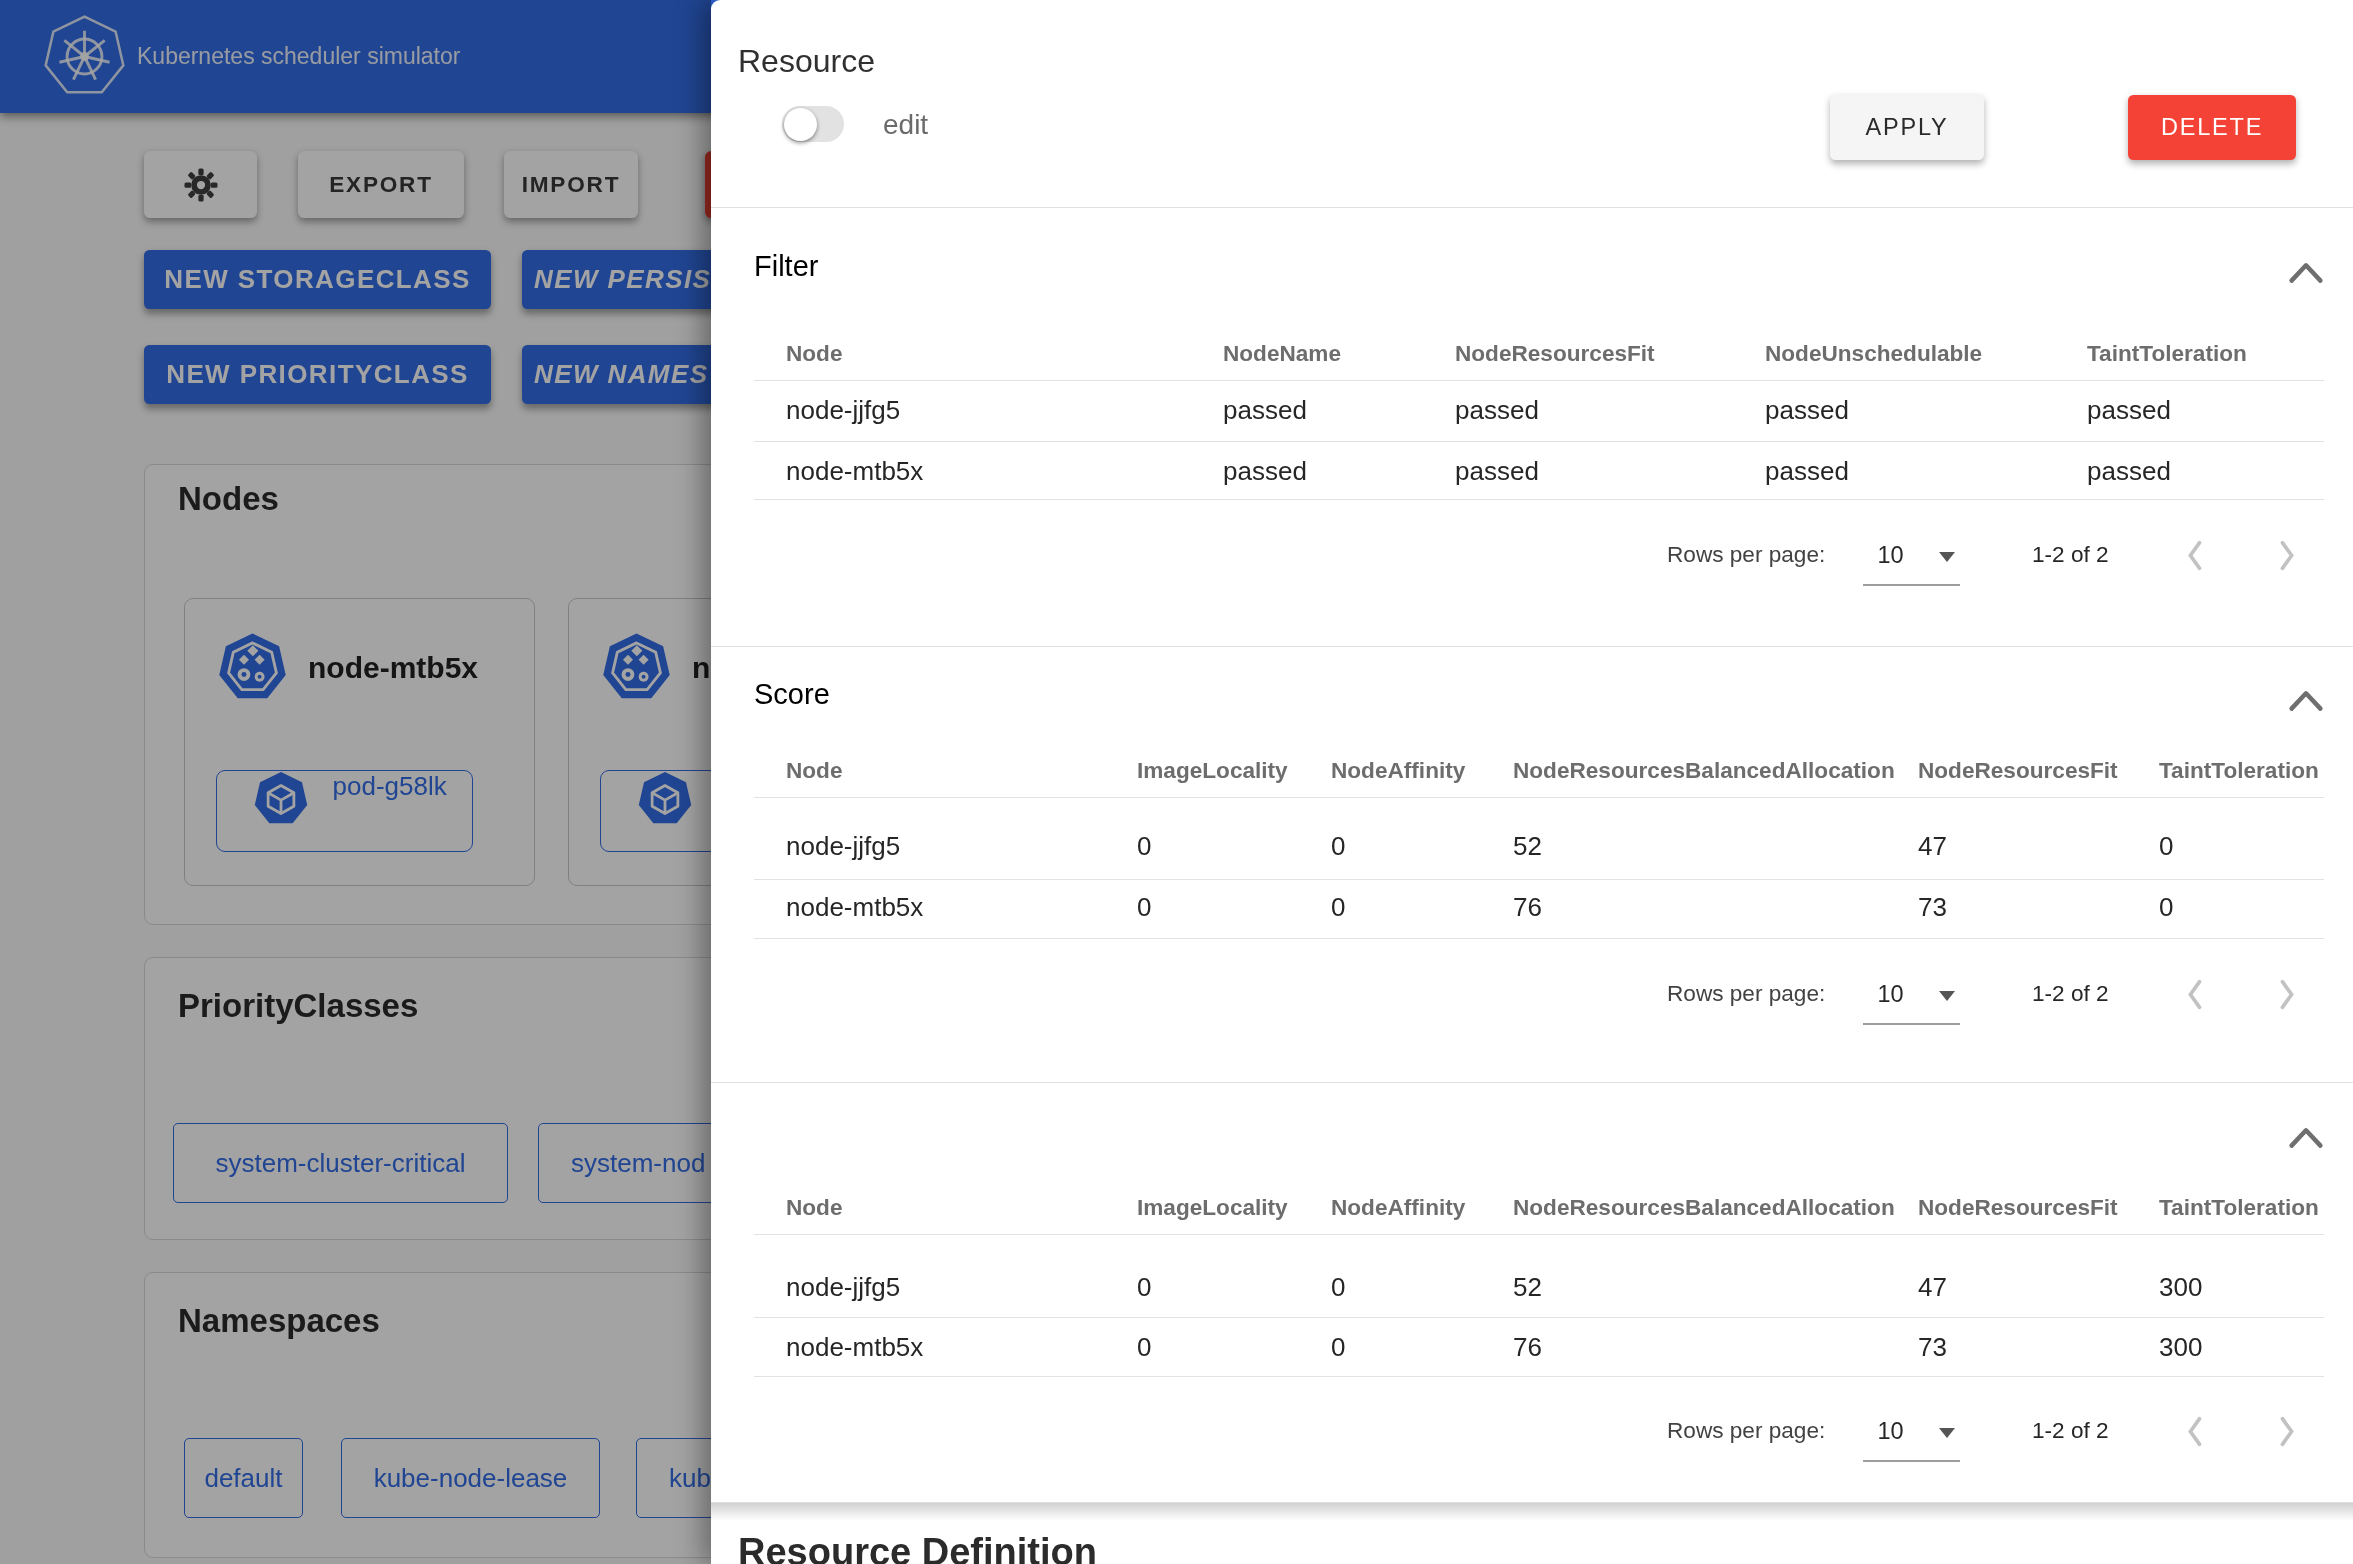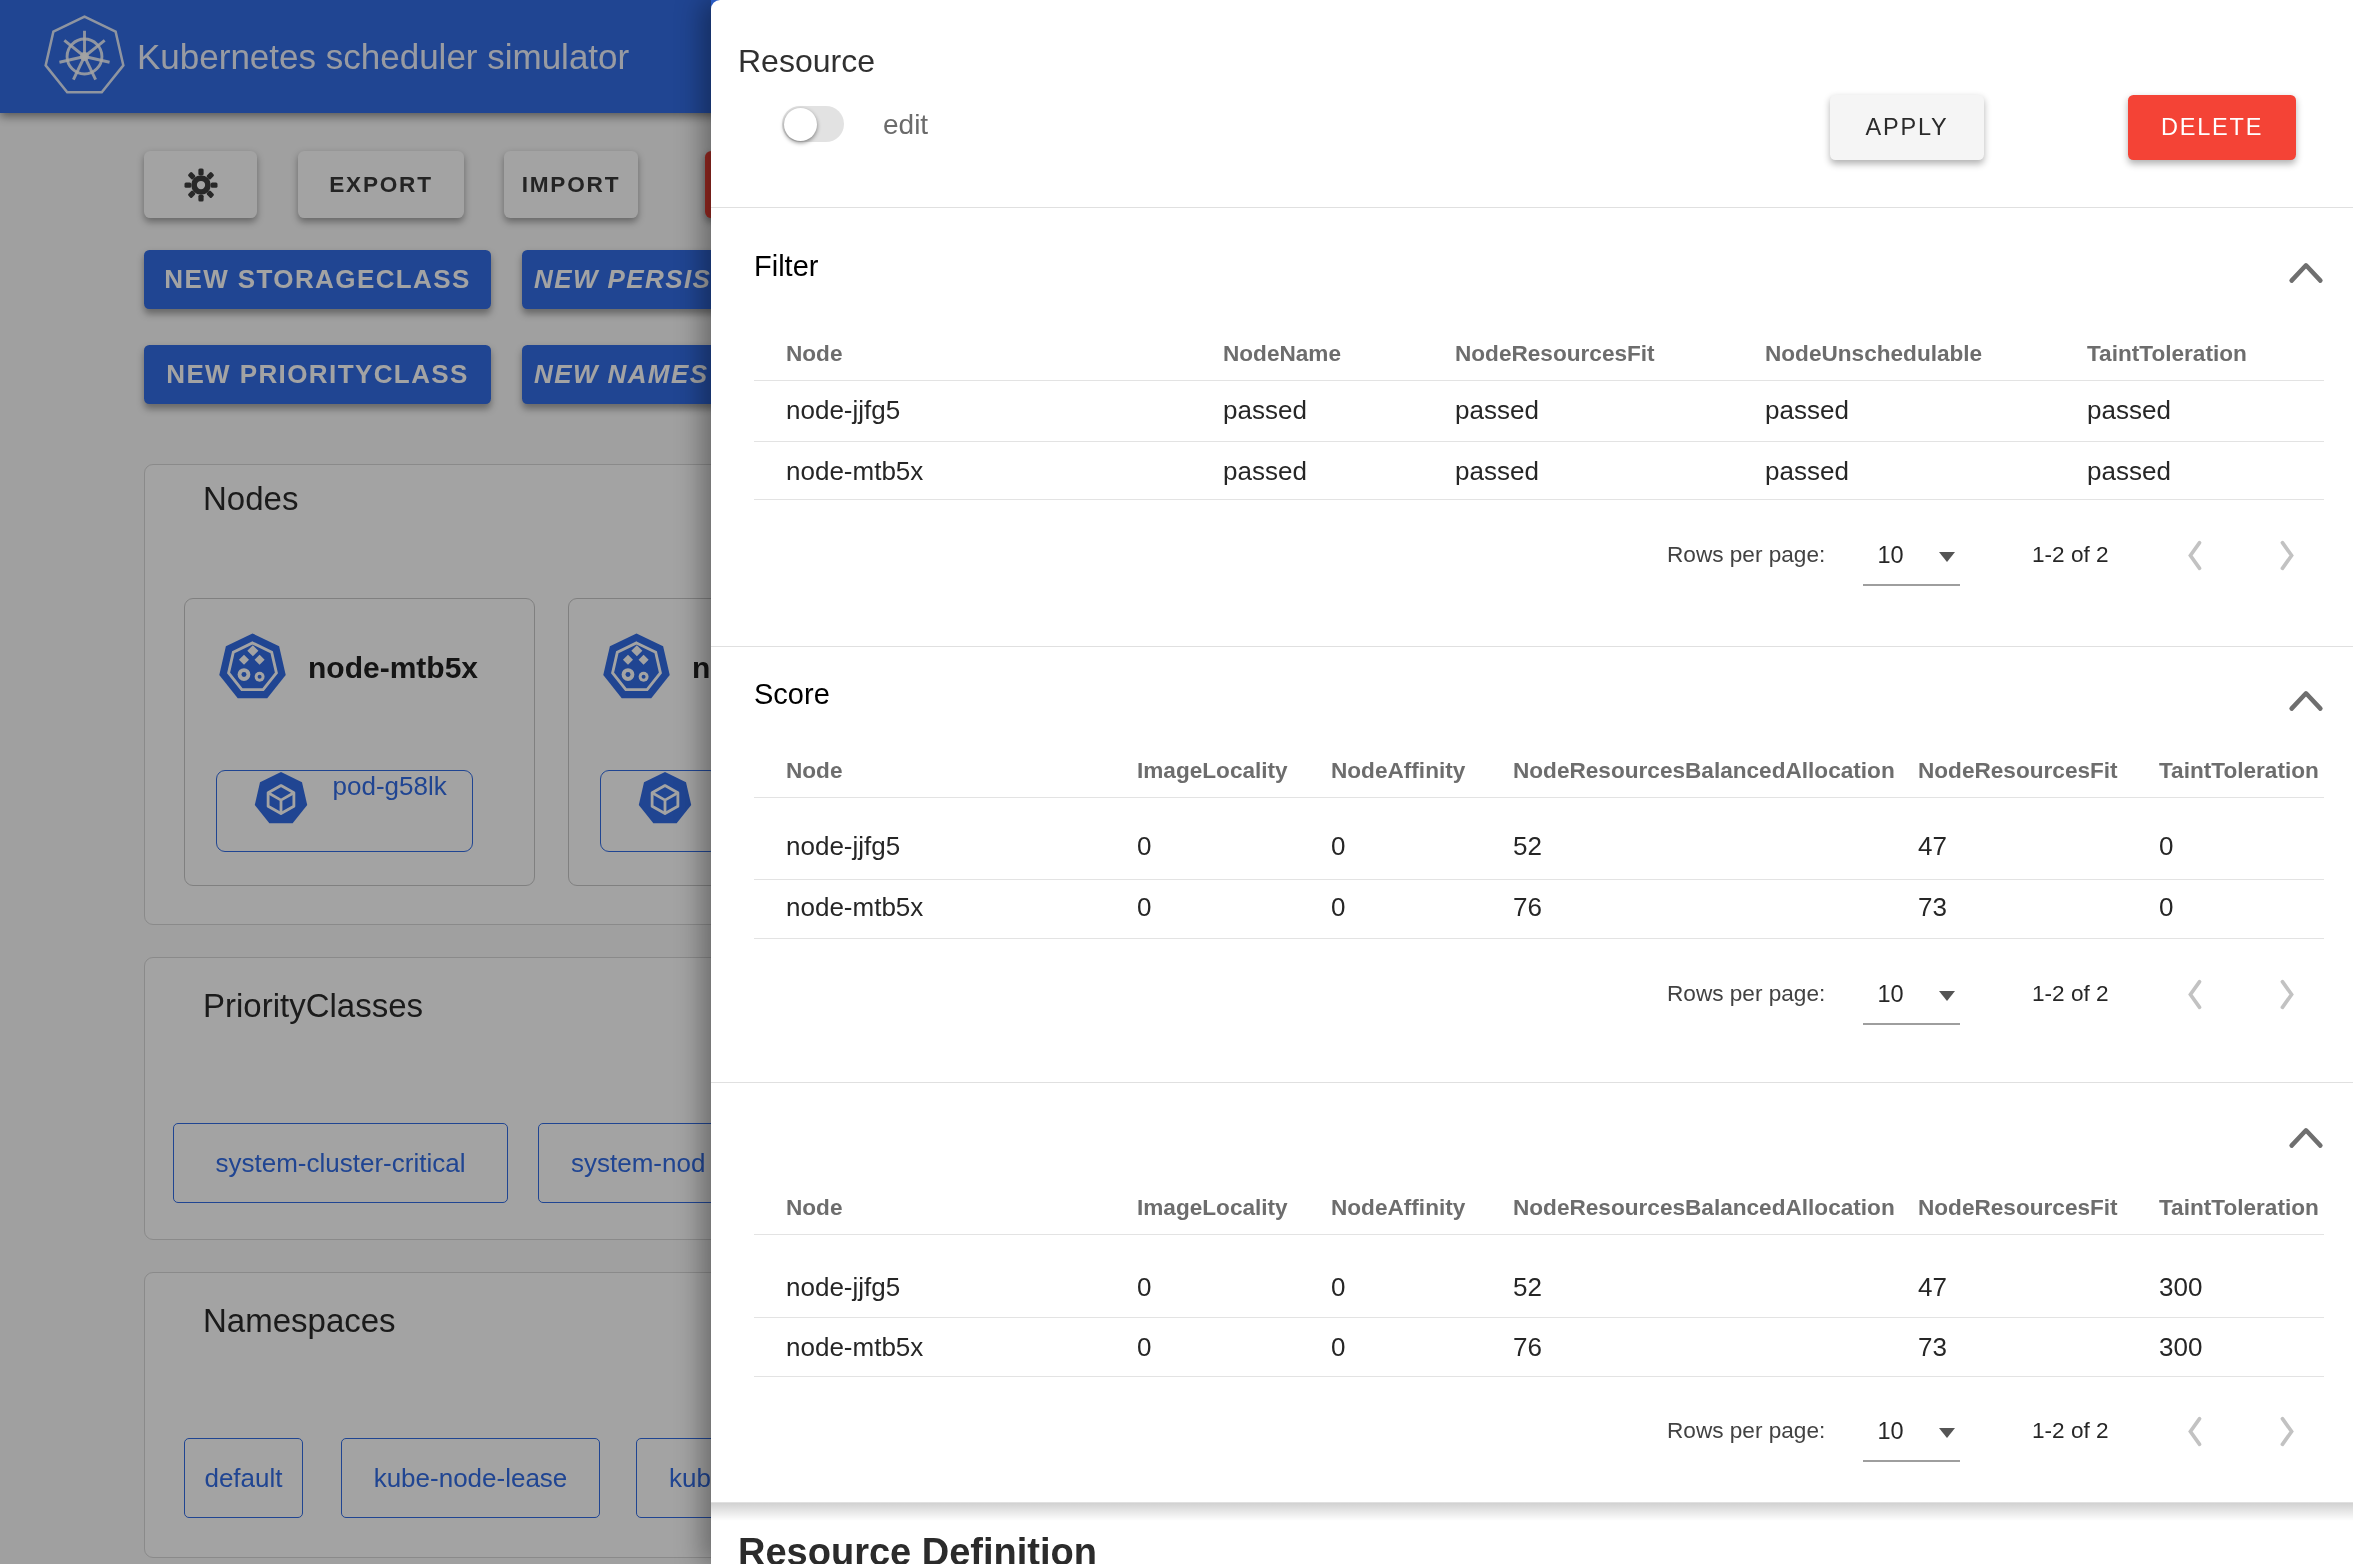--- a/index.html
+++ b/index.html
@@ -5,33 +5,33 @@
   html,body{margin:0;padding:0;background:#888;}
   *{box-sizing:border-box;font-family:"Liberation Sans","DejaVu Sans",sans-serif;}
   .screen{position:relative;width:2354px;height:1565px;overflow:hidden;background:#fafafa;}
 
   
   .left-pane{position:absolute;inset:0;width:2354px;height:1565px;z-index:1;}
   .app-bar{position:absolute;left:0;top:0;width:2354px;height:113px;background:#326ce5;
            box-shadow:0 3.6px 9px rgba(0,0,0,.45);display:flex;align-items:center;}
   .app-logo{position:absolute;left:43px;top:14.5px;width:83px;height:83px;}
   .app-title{position:absolute;left:137px;top:0;height:113px;line-height:113px;
-             font-size:35px;color:rgba(255,255,255,.92);}
+             font-size:23px;color:rgba(255,255,255,.92);}
   .tool-btn{position:absolute;top:151px;height:67px;background:#ffffff;border:none;border-radius:6.3px;
             box-shadow:0 3.6px 7.2px rgba(0,0,0,.35);font-size:22.6px;font-weight:bold;color:#393939;
             letter-spacing:1.8px;text-align:center;}
   .red-btn{position:absolute;top:151px;left:705px;width:63px;height:67px;background:#f44336;
            border:none;border-radius:6.3px;box-shadow:0 3.6px 7.2px rgba(0,0,0,.35);}
   .blue-btn{position:absolute;height:59px;background:#326ce5;border:none;border-radius:5.4px;
             box-shadow:0 4.5px 7.2px rgba(0,0,0,.35);color:#fff;font-size:26px;font-weight:bold;
             letter-spacing:1.4px;}
   .blue-btn.clipped{text-align:left;padding-left:12px;font-style:italic;}
   .panel-card{position:absolute;left:144px;width:1086px;background:#fff;border:1.8px solid #d8d8d8;
               border-radius:9px;}
-  .panel-title{position:absolute;left:33px;font-size:33px;font-weight:normal;color:#2b2b2b;margin-left:25px;}
+  .panel-title{position:absolute;left:33px;font-size:33px;font-weight:bold;color:#2b2b2b;}
   .node-card{position:absolute;border:1.8px solid #c9c9c9;border-radius:9px;width:351px;height:288px;background:#fff;}
   .node-head{position:absolute;left:32px;top:33px;display:flex;align-items:center;gap:20px;}
   .node-name{font-size:30px;font-weight:bold;color:#222;white-space:nowrap;}
   .pod-chip{position:absolute;left:31px;top:171px;height:82px;border:1.8px solid #326ce5;border-radius:9px;
             display:flex;gap:23.5px;padding:0 25px 0 36px;background:transparent;}
   .pod-label{font-size:26px;color:#326ce5;white-space:nowrap;}
   .chip{position:absolute;height:80px;border:1.8px solid #326ce5;border-radius:5px;background:transparent;
         color:#326ce5;font-size:26px;display:flex;align-items:center;justify-content:center;white-space:nowrap;}
   .chip.clipped{justify-content:flex-start;padding-left:32px;}
 

